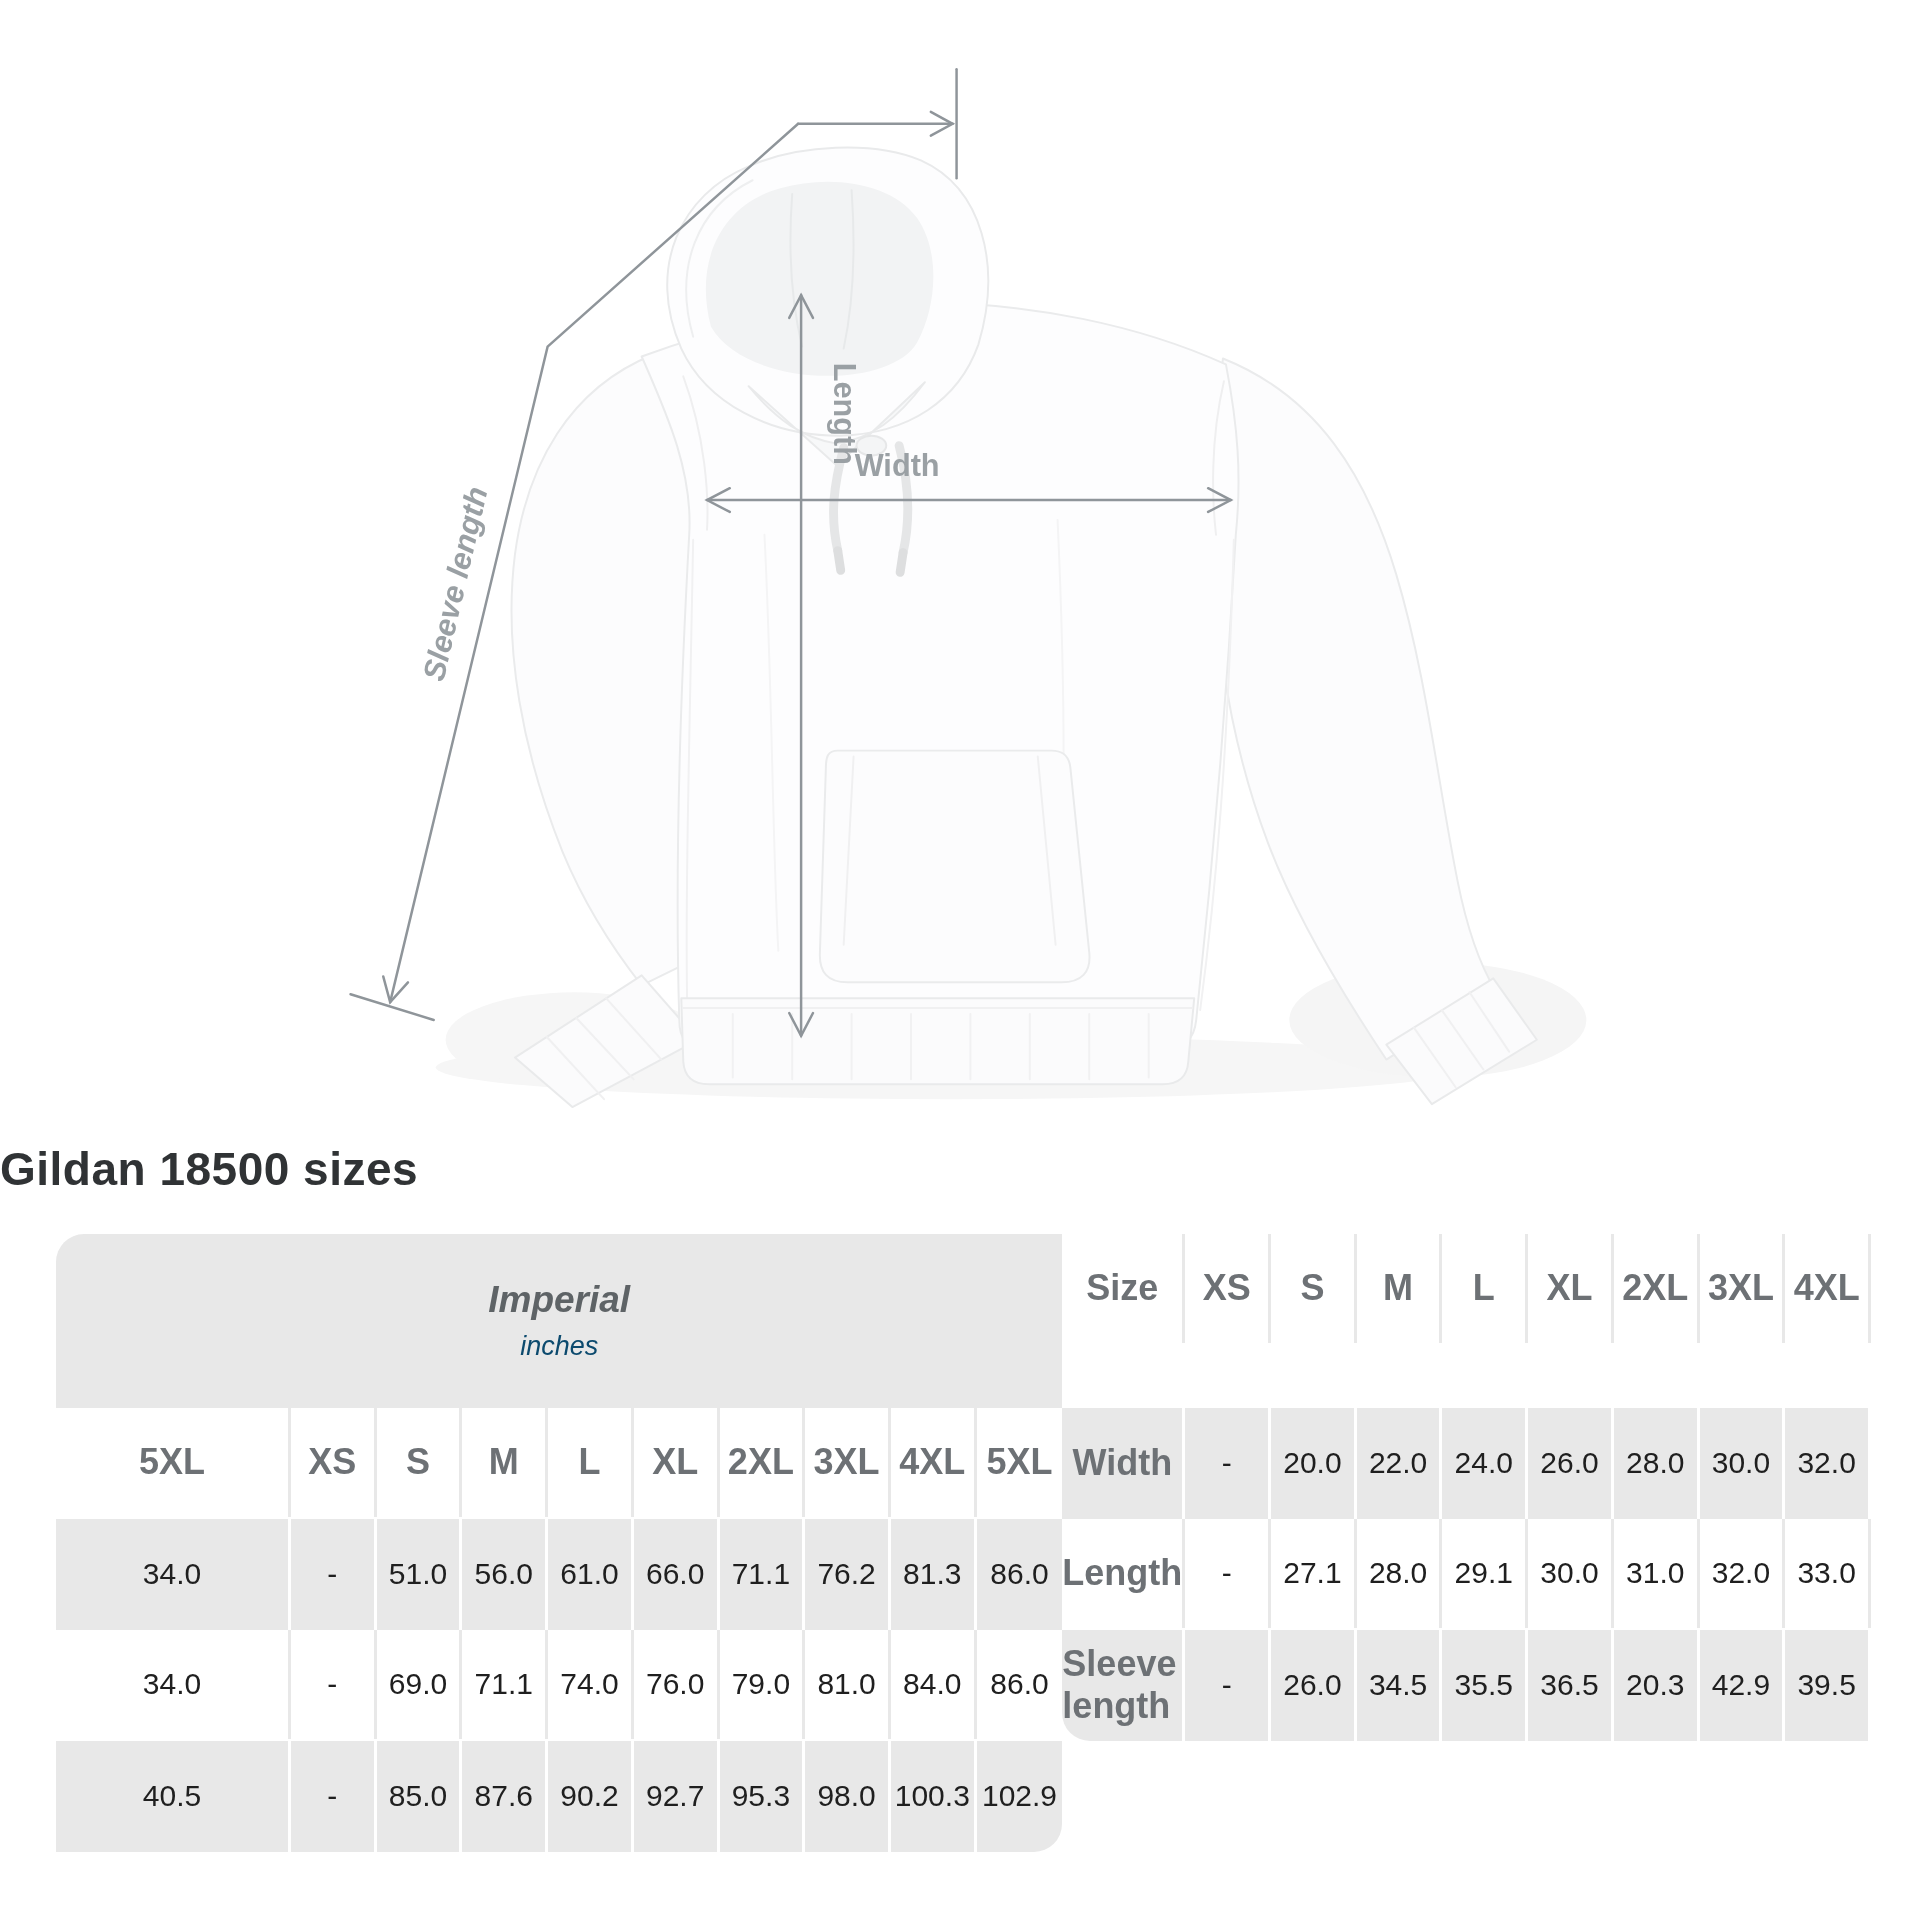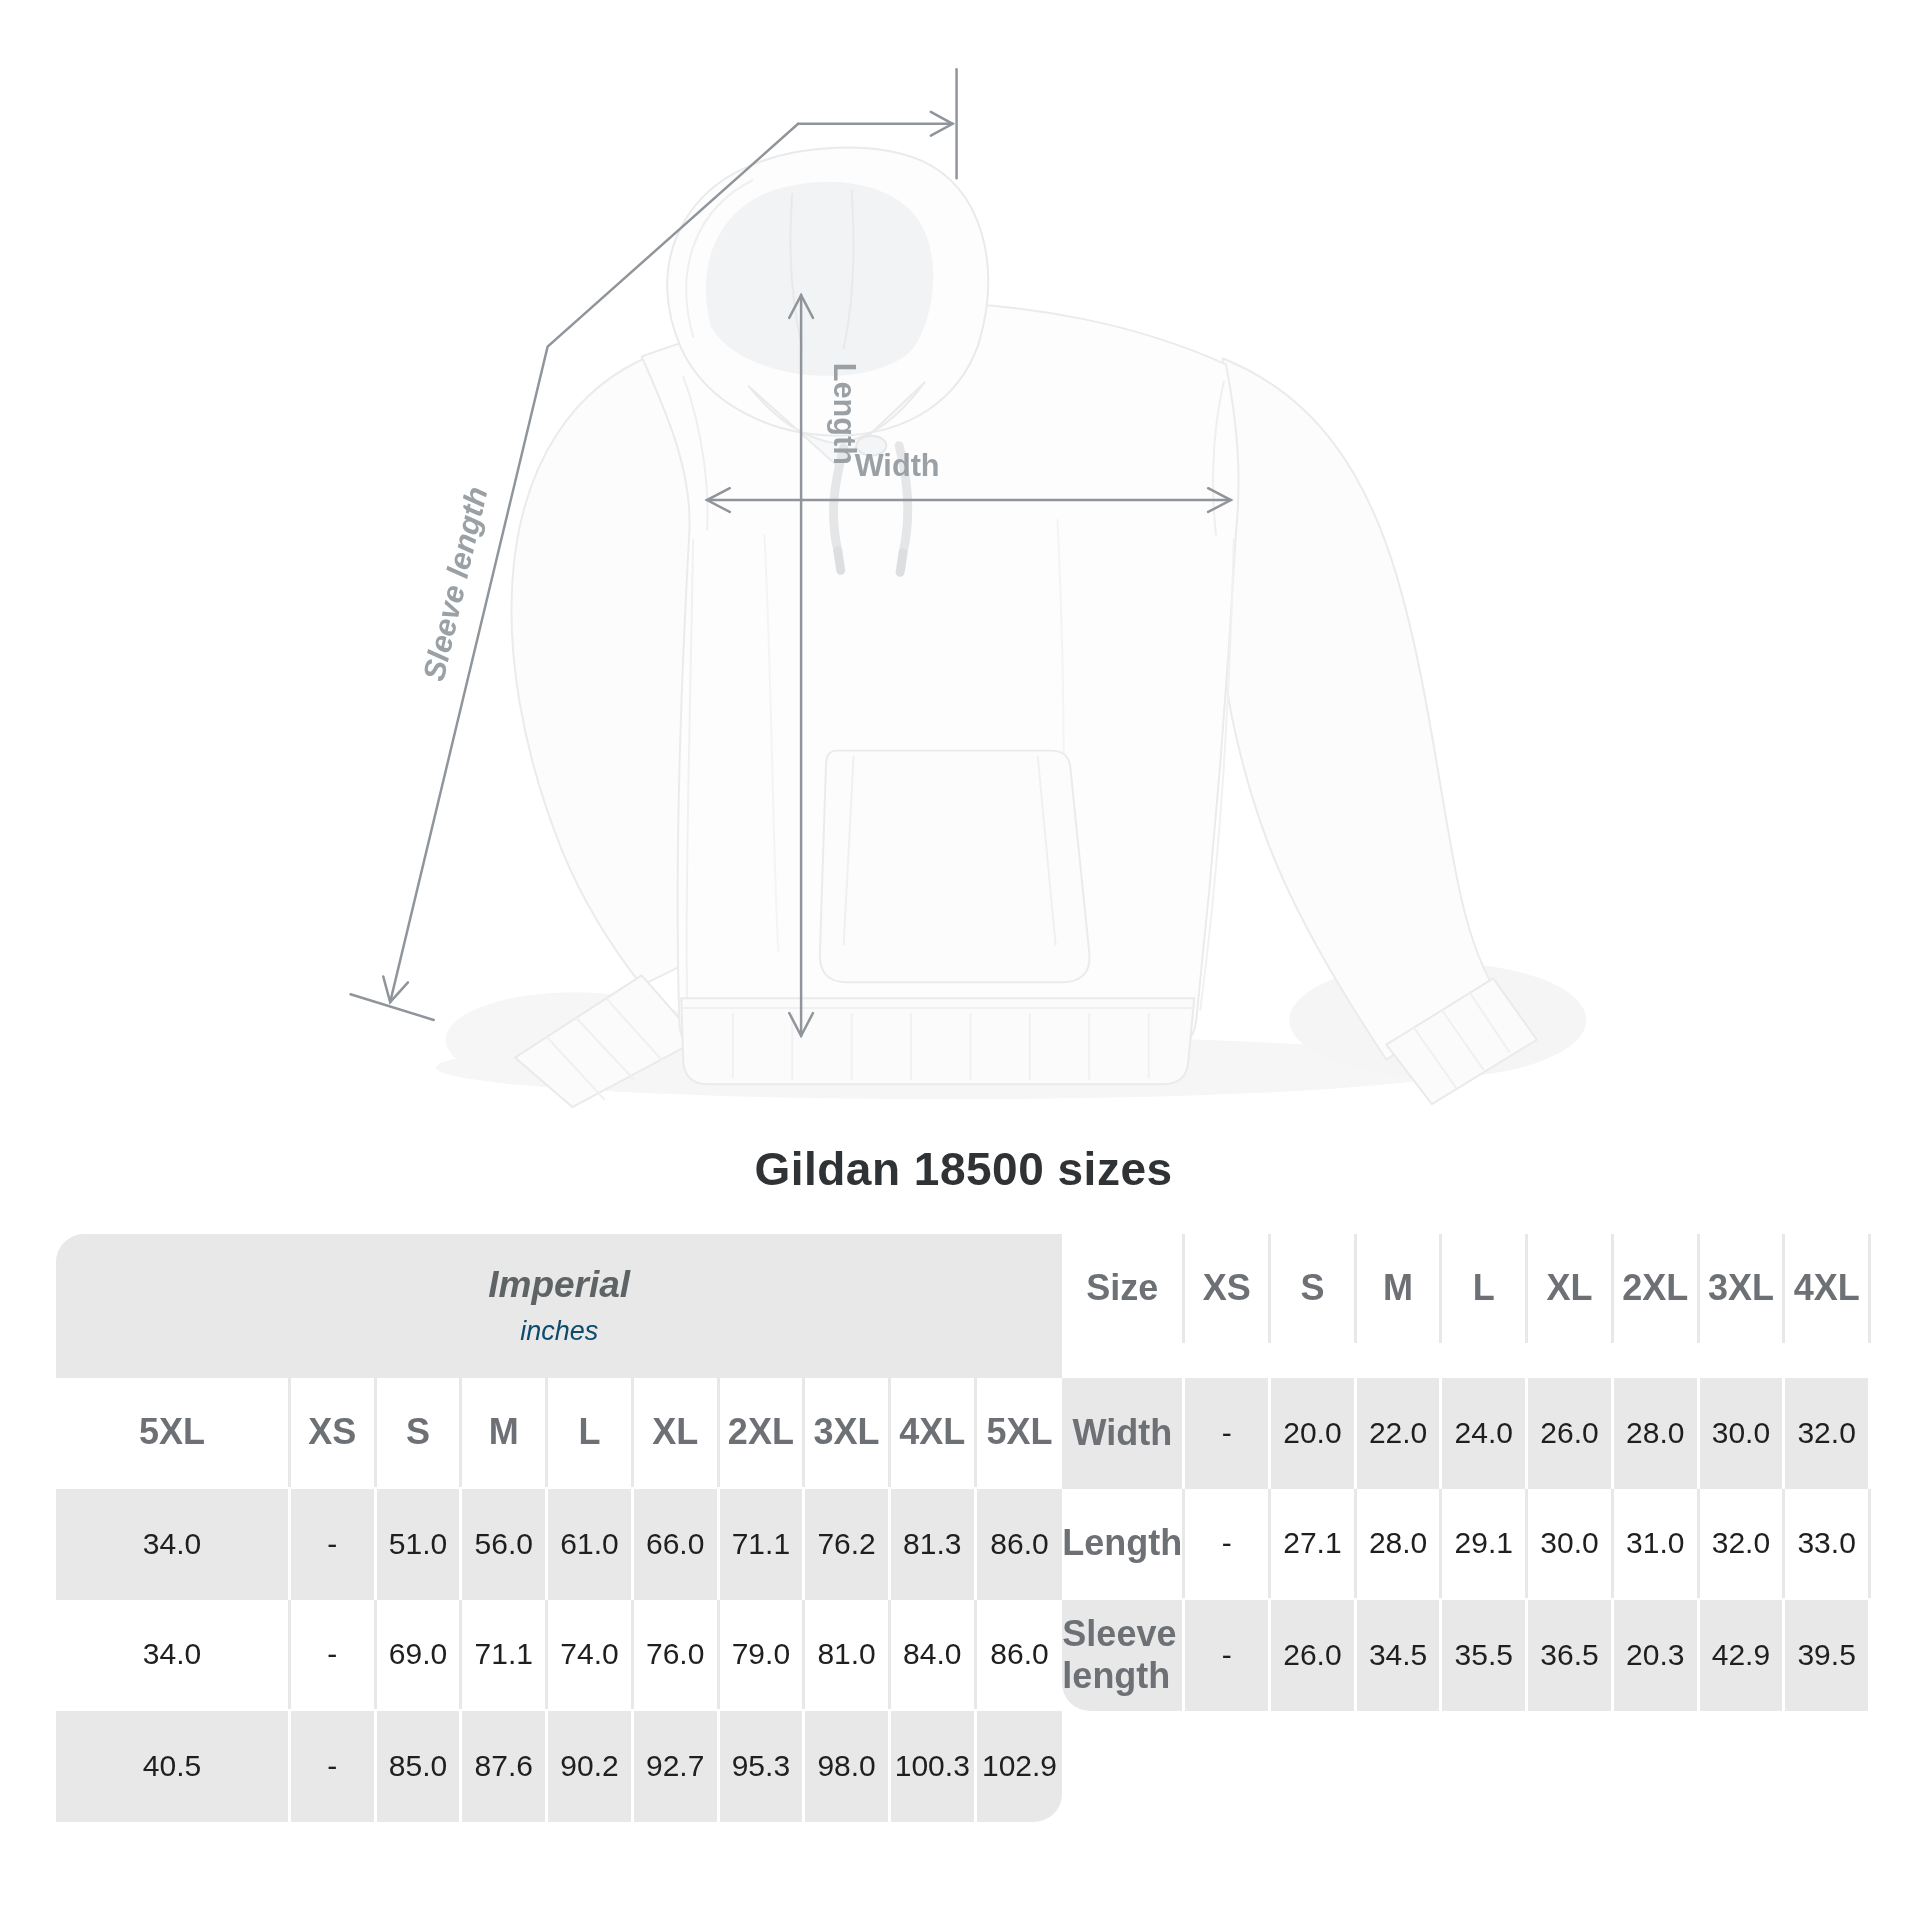--- a/index.html
+++ b/index.html
@@ -4,36 +4,36 @@
 <style>
   html,body{margin:0;padding:0;background:#ffffff;}
   body{
     width:1927px;height:1927px;overflow:hidden;
     font-family:"Liberation Sans","DejaVu Sans",sans-serif;
     -webkit-font-smoothing:antialiased;
   }
   .figure{position:relative;width:1927px;height:1119px;}
   .figure svg{display:block;width:1927px;height:1119px;}
 
-  .title-block{margin-top:24px;text-align:center;}
+  .title-block{margin-top:24px;}
   .title-block h1{
     margin:0;font-size:46px;line-height:1.15;font-weight:bold;color:#303335;
     letter-spacing:0.5px;
   }
   .subtitle{
     margin-top:16px;font-size:28px;line-height:1.3;font-style:italic;color:#585c5f;
   }
 
   .size-table{
     margin:38px 56px 0 56px;
     display:grid;
     grid-template-columns:235px repeat(18, 1fr);
   }
   .band{
-    background:#e8e8e8;height:144px;
+    background:#e8e8e8;height:174px;
     display:flex;flex-direction:column;align-items:center;justify-content:center;
   }
   .band-imperial{grid-column:1 / 11;border-top-left-radius:28px;}
   .band-metric{grid-column:11 / 20;border-top-right-radius:28px;}
   .band .band-name{font-size:37px;font-weight:bold;font-style:italic;color:#5e6366;}
   .band .band-unit{margin-top:10px;font-size:27px;font-style:italic;color:#0c4a6e;}
 
   .row{display:contents;}
   .cell{
     display:flex;align-items:center;justify-content:center;

